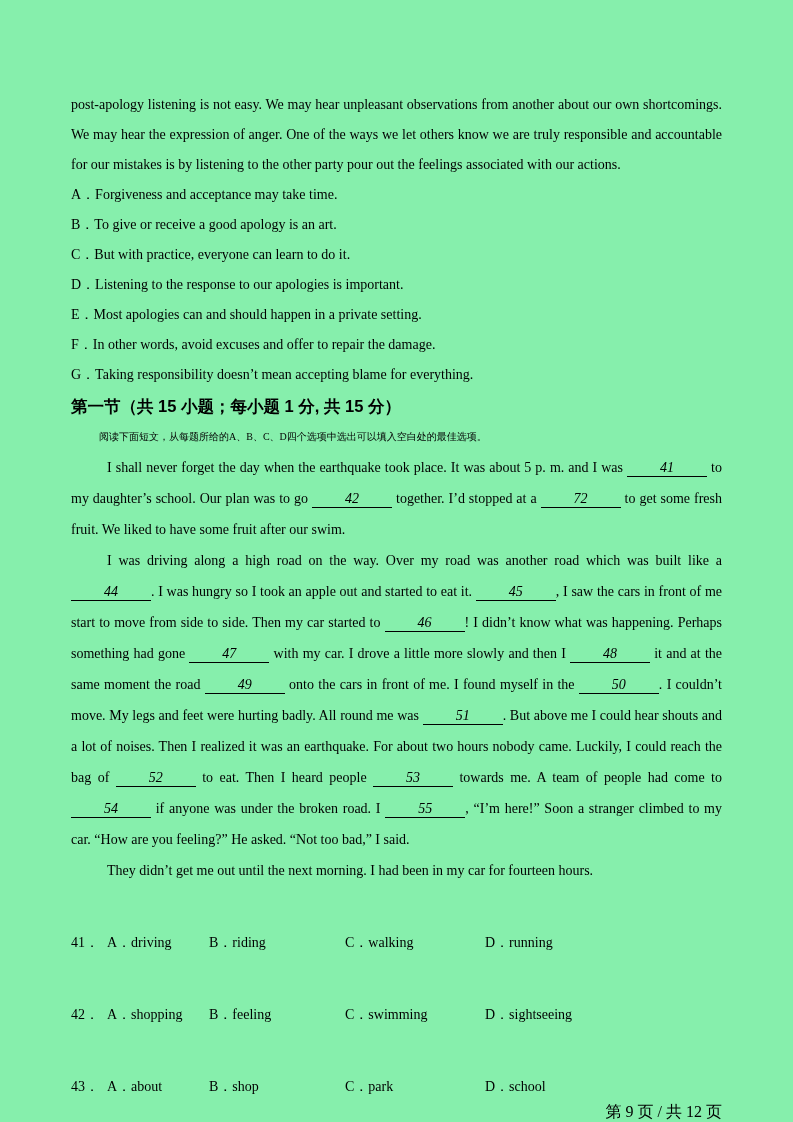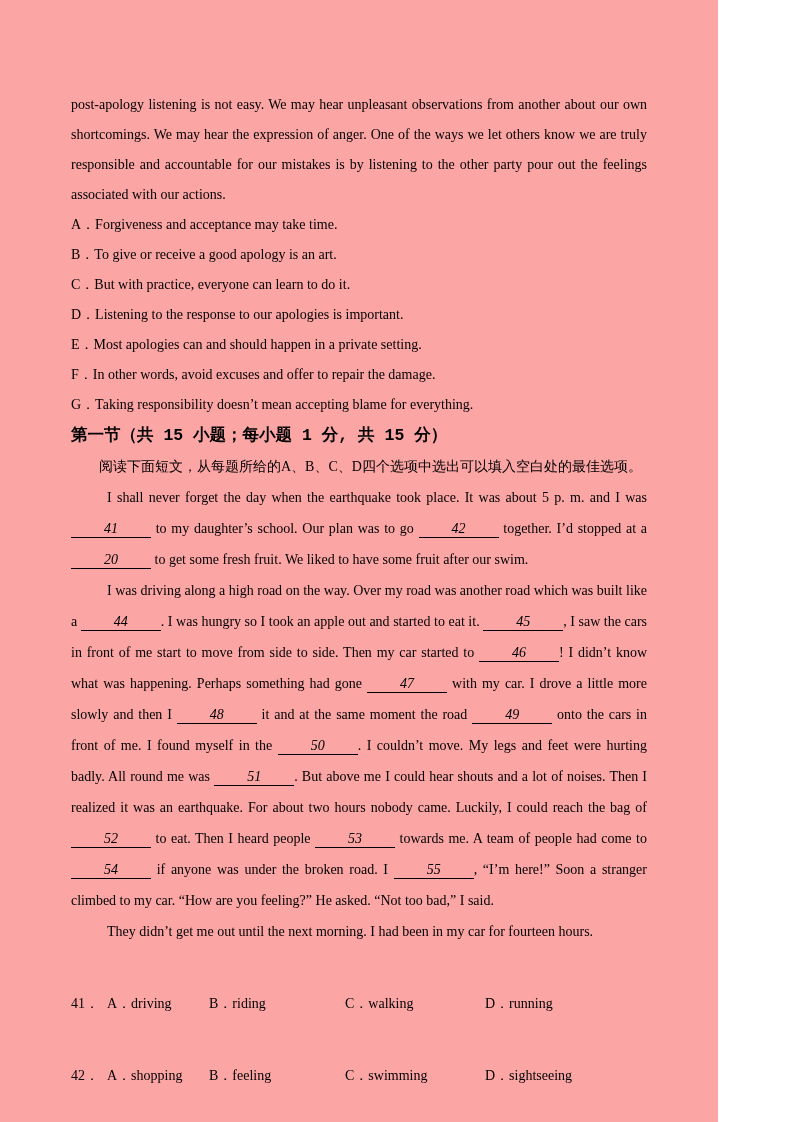--- a/index.html
+++ b/index.html
@@ -6,50 +6,50 @@
   html, body { background: #ffffff; }
   body {
     width: 793px;
     height: 1122px;
     margin: 0 auto;
     color: #000;
     font-family: "Liberation Serif", "DejaVu Serif", serif;
     overflow: hidden;
   }
   .page {
-    width: 718px;
+    width: 793px;
     height: 1122px;
     padding: 90px 71px 0 71px;
-    background: #fca5a5;
+    background: #86efac;
     position: relative;
   }
   .body-text {
     font-size: 14px;
     line-height: 30px;
     text-align: justify;
   }
   .option-line {
     font-size: 14px;
     line-height: 30px;
   }
   .heading-lg {
     font-family: "Liberation Sans", "DejaVu Sans", sans-serif;
     font-weight: bold;
     font-size: 18px;
     line-height: 34px;
     margin-top: 2px;
   }
   .heading-md {
-    font-family: Liberation Mono, monospace;
+    font-family: Liberation Sans, sans-serif;
     font-weight: bold;
     font-size: 16.5px;
     line-height: 32px;
   }
   .instruction {
-    font-size: 14px;
+    font-size: 10px;
     line-height: 30px;
     text-indent: 28px;
   }
   .passage {
     font-size: 14px;
     line-height: 31px;
     text-align: justify;
     text-indent: 36px;
   }
   .blank {
@@ -89,21 +89,21 @@
     <p class="option-line">D．Listening to the response to our apologies is important.</p>
     <p class="option-line">E．Most apologies can and should happen in a private setting.</p>
     <p class="option-line">F．In other words, avoid excuses and offer to repair the damage.</p>
     <p class="option-line">G．Taking responsibility doesn’t mean accepting blame for everything.</p>
   </div>
 
   <h3 class="heading-md">第一节（共 15 小题；每小题 1 分, 共 15 分）</h3>
 
   <p class="instruction">阅读下面短文，从每题所给的A、B、C、D四个选项中选出可以填入空白处的最佳选项。</p>
 
-  <p class="passage">I shall never forget the day when the earthquake took place. It was about 5 p. m. and I was <span class="blank">41</span> to my daughter’s school. Our plan was to go <span class="blank">42</span> together. I’d stopped at a <span class="blank">20</span> to get some fresh fruit. We liked to have some fruit after our swim.</p>
+  <p class="passage">I shall never forget the day when the earthquake took place. It was about 5 p. m. and I was <span class="blank">41</span> to my daughter’s school. Our plan was to go <span class="blank">42</span> together. I’d stopped at a <span class="blank">72</span> to get some fresh fruit. We liked to have some fruit after our swim.</p>
   <p class="passage">I was driving along a high road on the way. Over my road was another road which was built like a <span class="blank">44</span>. I was hungry so I took an apple out and started to eat it. <span class="blank">45</span>, I saw the cars in front of me start to move from side to side. Then my car started to <span class="blank">46</span>! I didn’t know what was happening. Perhaps something had gone <span class="blank">47</span> with my car. I drove a little more slowly and then I <span class="blank">48</span> it and at the same moment the road <span class="blank">49</span> onto the cars in front of me. I found myself in the <span class="blank">50</span>. I couldn’t move. My legs and feet were hurting badly. All round me was <span class="blank">51</span>. But above me I could hear shouts and a lot of noises. Then I realized it was an earthquake. For about two hours nobody came. Luckily, I could reach the bag of <span class="blank">52</span> to eat. Then I heard people <span class="blank">53</span> towards me. A team of people had come to <span class="blank">54</span> if anyone was under the broken road. I <span class="blank">55</span>, “I’m here!” Soon a stranger climbed to my car. “How are you feeling?” He asked. “Not too bad,” I said.</p>
   <p class="passage">They didn’t get me out until the next morning. I had been in my car for fourteen hours.</p>
 
   <div>
     <div class="mc-row">
       <span>41．</span>
       <span>A．driving</span>
       <span>B．riding</span>
       <span>C．walking</span>
       <span>D．running</span>

